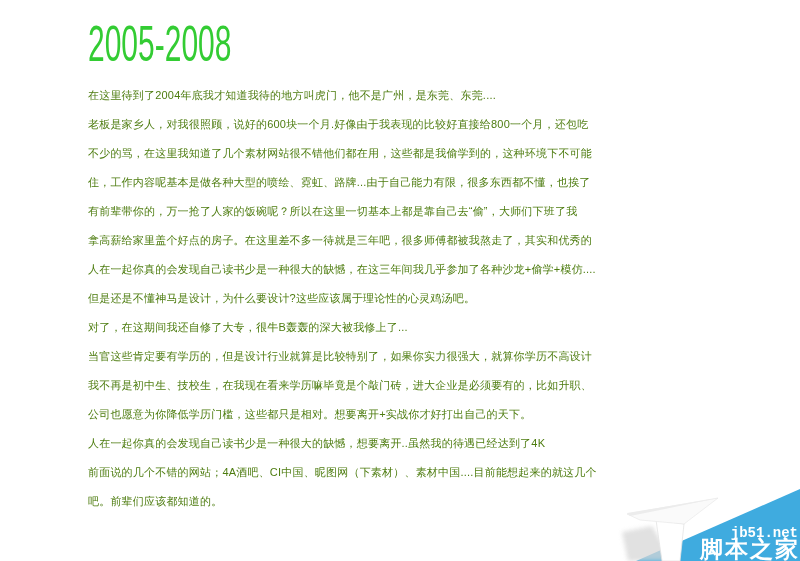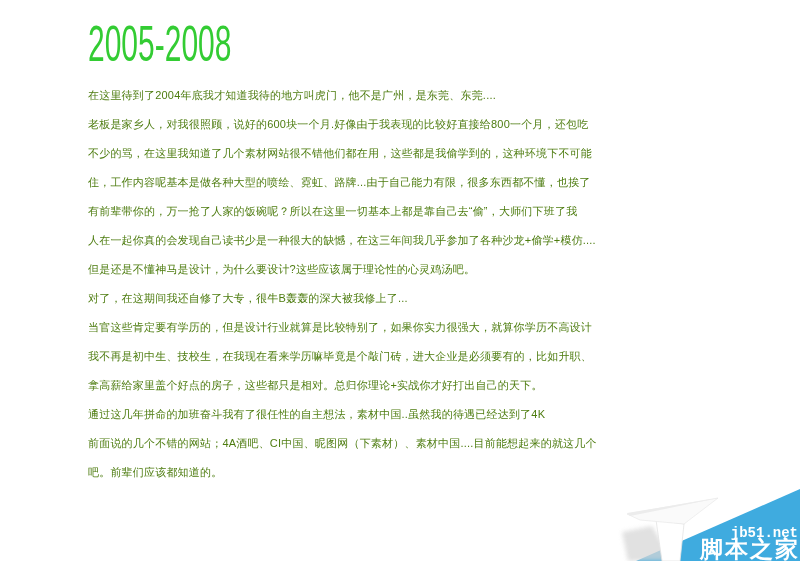--- a/index.html
+++ b/index.html
@@ -69,27 +69,28 @@
 <main>
 
   <h1 class="page-title">2005-2008</h1>
 
   <article class="article">
     <div class="line">在这里待到了2004年底我才知道我待的地方叫虎门，他不是广州，是东莞、东莞....</div>
     <div class="line">老板是家乡人，对我很照顾，说好的600块一个月.好像由于我表现的比较好直接给800一个月，还包吃</div>
     <div class="line">不少的骂，在这里我知道了几个素材网站很不错他们都在用，这些都是我偷学到的，这种环境下不可能</div>
     <div class="line">住，工作内容呢基本是做各种大型的喷绘、霓虹、路牌...由于自己能力有限，很多东西都不懂，也挨了</div>
     <div class="line">有前辈带你的，万一抢了人家的饭碗呢？所以在这里一切基本上都是靠自己去“偷”，大师们下班了我</div>
+    <div class="line">拿高薪给家里盖个好点的房子。在这里差不多一待就是三年吧，很多师傅都被我熬走了，其实和优秀的</div>
     <div class="line">人在一起你真的会发现自己读书少是一种很大的缺憾，在这三年间我几乎参加了各种沙龙+偷学+模仿....</div>
     <div class="line">但是还是不懂神马是设计，为什么要设计?这些应该属于理论性的心灵鸡汤吧。</div>
     <div class="line">对了，在这期间我还自修了大专，很牛B轰轰的深大被我修上了...</div>
     <div class="line">当官这些肯定要有学历的，但是设计行业就算是比较特别了，如果你实力很强大，就算你学历不高设计</div>
     <div class="line">我不再是初中生、技校生，在我现在看来学历嘛毕竟是个敲门砖，进大企业是必须要有的，比如升职、</div>
-    <div class="line">拿高薪给家里盖个好点的房子，这些都只是相对。总归你理论+实战你才好打出自己的天下。</div>
-    <div class="line">通过这几年拼命的加班奋斗我有了很任性的自主想法，素材中国..虽然我的待遇已经达到了4K</div>
+    <div class="line">公司也愿意为你降低学历门槛，这些都只是相对。想要离开+实战你才好打出自己的天下。</div>
+    <div class="line">人在一起你真的会发现自己读书少是一种很大的缺憾，想要离开..虽然我的待遇已经达到了4K</div>
     <div class="line">前面说的几个不错的网站；4A酒吧、CI中国、昵图网（下素材）、素材中国....目前能想起来的就这几个</div>
     <div class="line">吧。前辈们应该都知道的。</div>
   </article>
 
   <div class="watermark">
     <svg width="200" height="101" viewBox="0 0 200 101" xmlns="http://www.w3.org/2000/svg">
       <defs>
         <filter id="soft" x="-30%" y="-30%" width="160%" height="160%">
           <feGaussianBlur stdDeviation="2.2"></feGaussianBlur>
         </filter>

